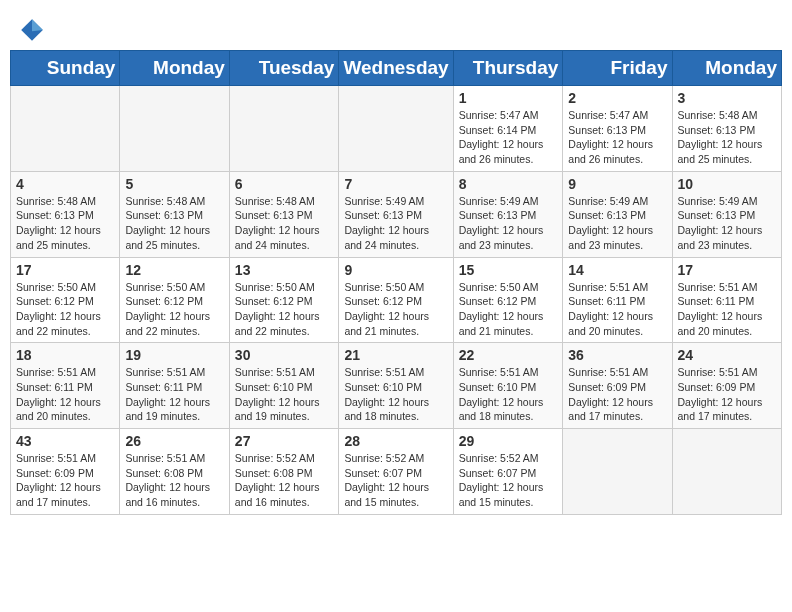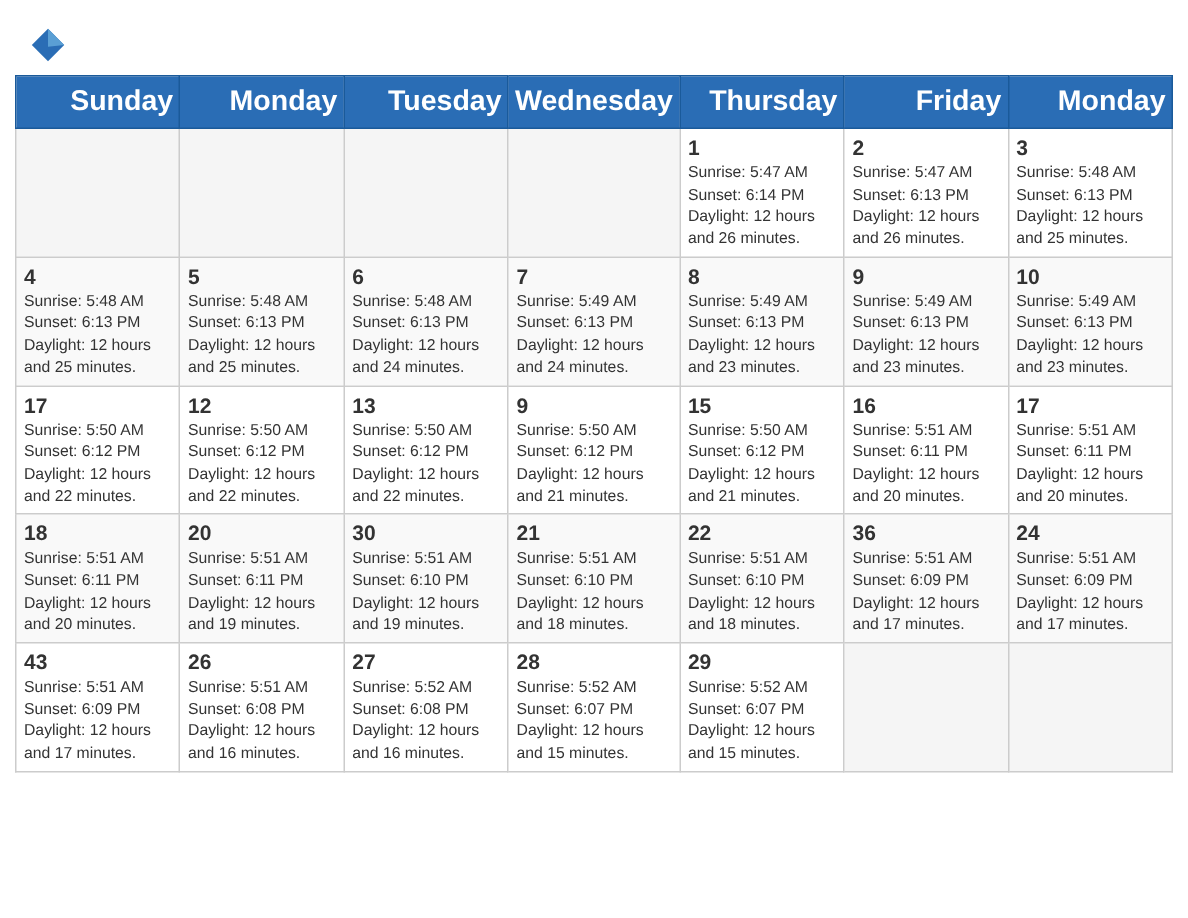--- a/index.html
+++ b/index.html
@@ -187,35 +187,35 @@
         </td>
         <td>
           <span class="day-number">9</span>
           <div class="cell-info">Sunrise: 5:50 AM<br>Sunset: 6:12 PM<br>Daylight: 12 hours and 21 minutes.</div>
         </td>
         <td>
           <span class="day-number">15</span>
           <div class="cell-info">Sunrise: 5:50 AM<br>Sunset: 6:12 PM<br>Daylight: 12 hours and 21 minutes.</div>
         </td>
         <td>
-          <span class="day-number">16</span>
+          <span class="day-number">14</span>
           <div class="cell-info">Sunrise: 5:51 AM<br>Sunset: 6:11 PM<br>Daylight: 12 hours and 20 minutes.</div>
         </td>
         <td>
           <span class="day-number">17</span>
           <div class="cell-info">Sunrise: 5:51 AM<br>Sunset: 6:11 PM<br>Daylight: 12 hours and 20 minutes.</div>
         </td>
       </tr>
       <tr class="week-row">
         <td>
           <span class="day-number">18</span>
           <div class="cell-info">Sunrise: 5:51 AM<br>Sunset: 6:11 PM<br>Daylight: 12 hours and 20 minutes.</div>
         </td>
         <td>
-          <span class="day-number">20</span>
+          <span class="day-number">19</span>
           <div class="cell-info">Sunrise: 5:51 AM<br>Sunset: 6:11 PM<br>Daylight: 12 hours and 19 minutes.</div>
         </td>
         <td>
           <span class="day-number">30</span>
           <div class="cell-info">Sunrise: 5:51 AM<br>Sunset: 6:10 PM<br>Daylight: 12 hours and 19 minutes.</div>
         </td>
         <td>
           <span class="day-number">21</span>
           <div class="cell-info">Sunrise: 5:51 AM<br>Sunset: 6:10 PM<br>Daylight: 12 hours and 18 minutes.</div>
         </td>

